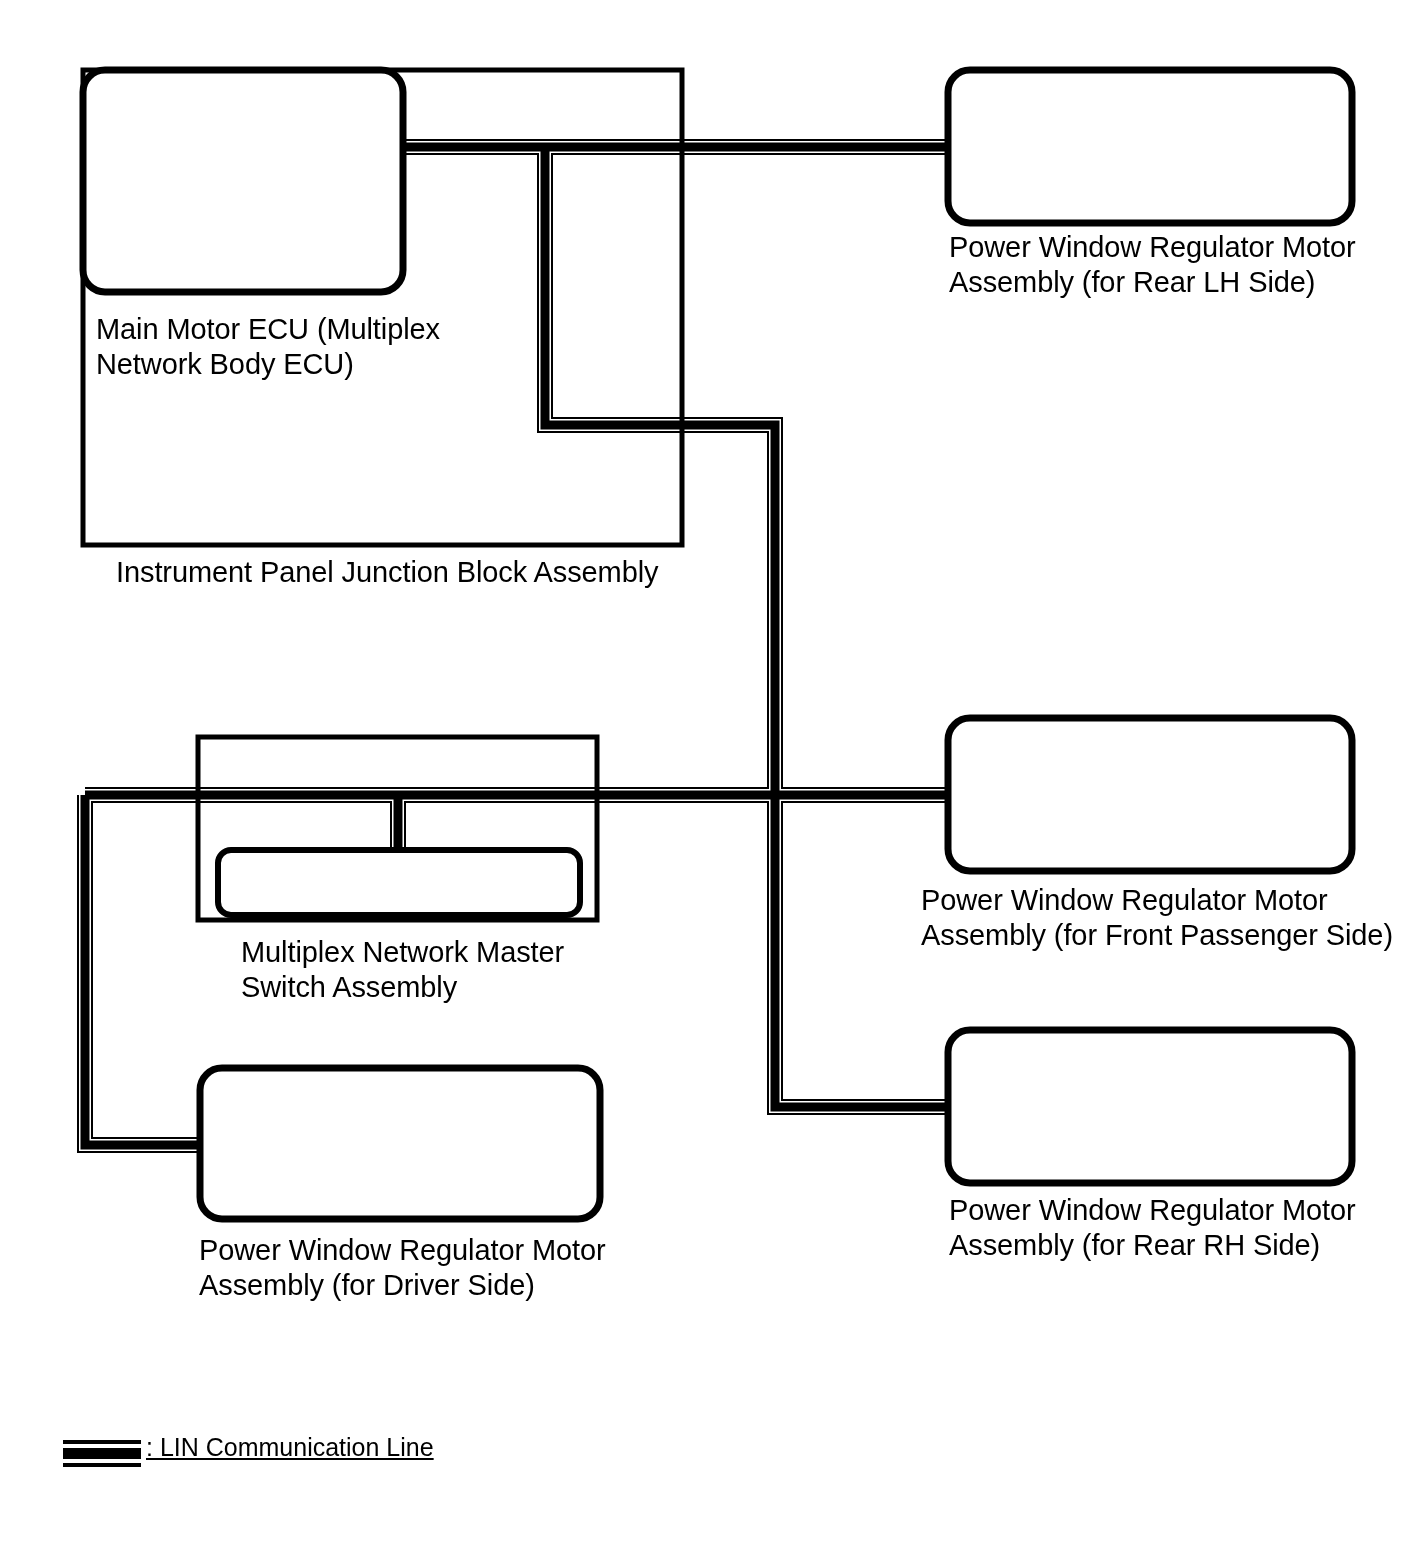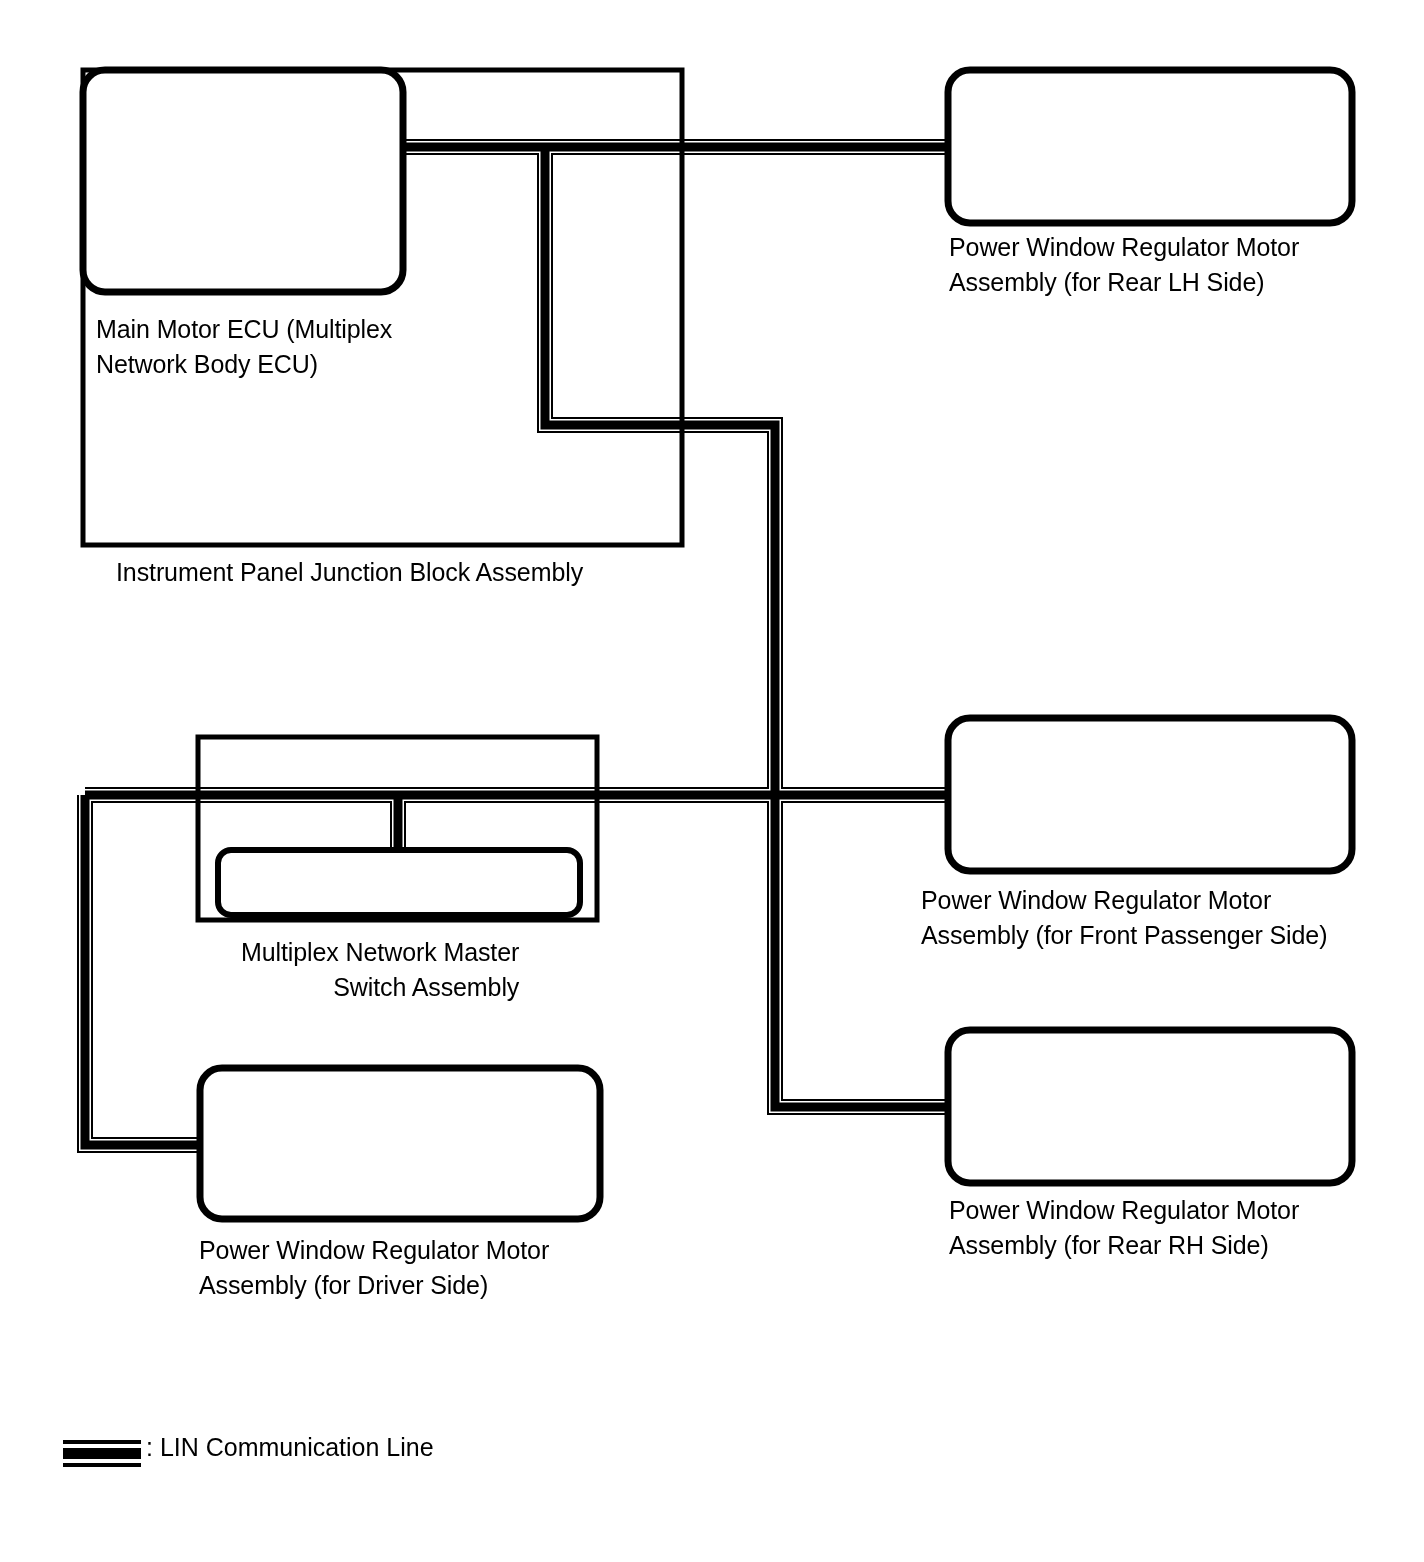--- a/index.html
+++ b/index.html
@@ -18,33 +18,34 @@
   #diagram {
     position: absolute;
     left: 0;
     top: 0;
     width: 1424px;
     height: 1562px;
   }
   .cmp-label {
     position: absolute;
     font-family: "Liberation Sans", sans-serif;
-    font-size: 25px;
+    font-size: 29px;
     line-height: 35px;
     color: #000000;
     white-space: pre-line;
     letter-spacing: -0.1px;
   }
   .legend-label {
     position: absolute;
     font-family: "Liberation Sans", sans-serif;
     font-size: 25px;
     line-height: 30px;
     color: #000000;
     white-space: nowrap;
+    text-decoration: underline;
   }
 </style>
 </head>
 <body>
 
 <svg id="diagram" viewBox="0 0 1424 1562" xmlns="http://www.w3.org/2000/svg">
   <rect x="0" y="0" width="1424" height="1562" fill="#ffffff"></rect>
 
   <g fill="none" stroke="#000000" stroke-width="16" stroke-linecap="butt" stroke-linejoin="miter">
     <polyline points="403,147 948,147"></polyline>
@@ -100,19 +101,19 @@
 
 <div class="cmp-label" style="left:949px; top:230px;">Power Window Regulator Motor
 Assembly (for Rear LH Side)</div>
 
 <div class="cmp-label" style="left:921px; top:883px;">Power Window Regulator Motor
 Assembly (for Front Passenger Side)</div>
 
 <div class="cmp-label" style="left:949px; top:1193px;">Power Window Regulator Motor
 Assembly (for Rear RH Side)</div>
 
-<div class="cmp-label" style="left:241px; top:935px;text-align:right;">Multiplex Network Master
+<div class="cmp-label" style="left:241px; top:935px;">Multiplex Network Master
 Switch Assembly</div>
 
 <div class="cmp-label" style="left:199px; top:1233px;">Power Window Regulator Motor
 Assembly (for Driver Side)</div>
 
 <div class="legend-label" style="left:146px; top:1432px;">: LIN Communication Line</div>
 
 </body></html>

